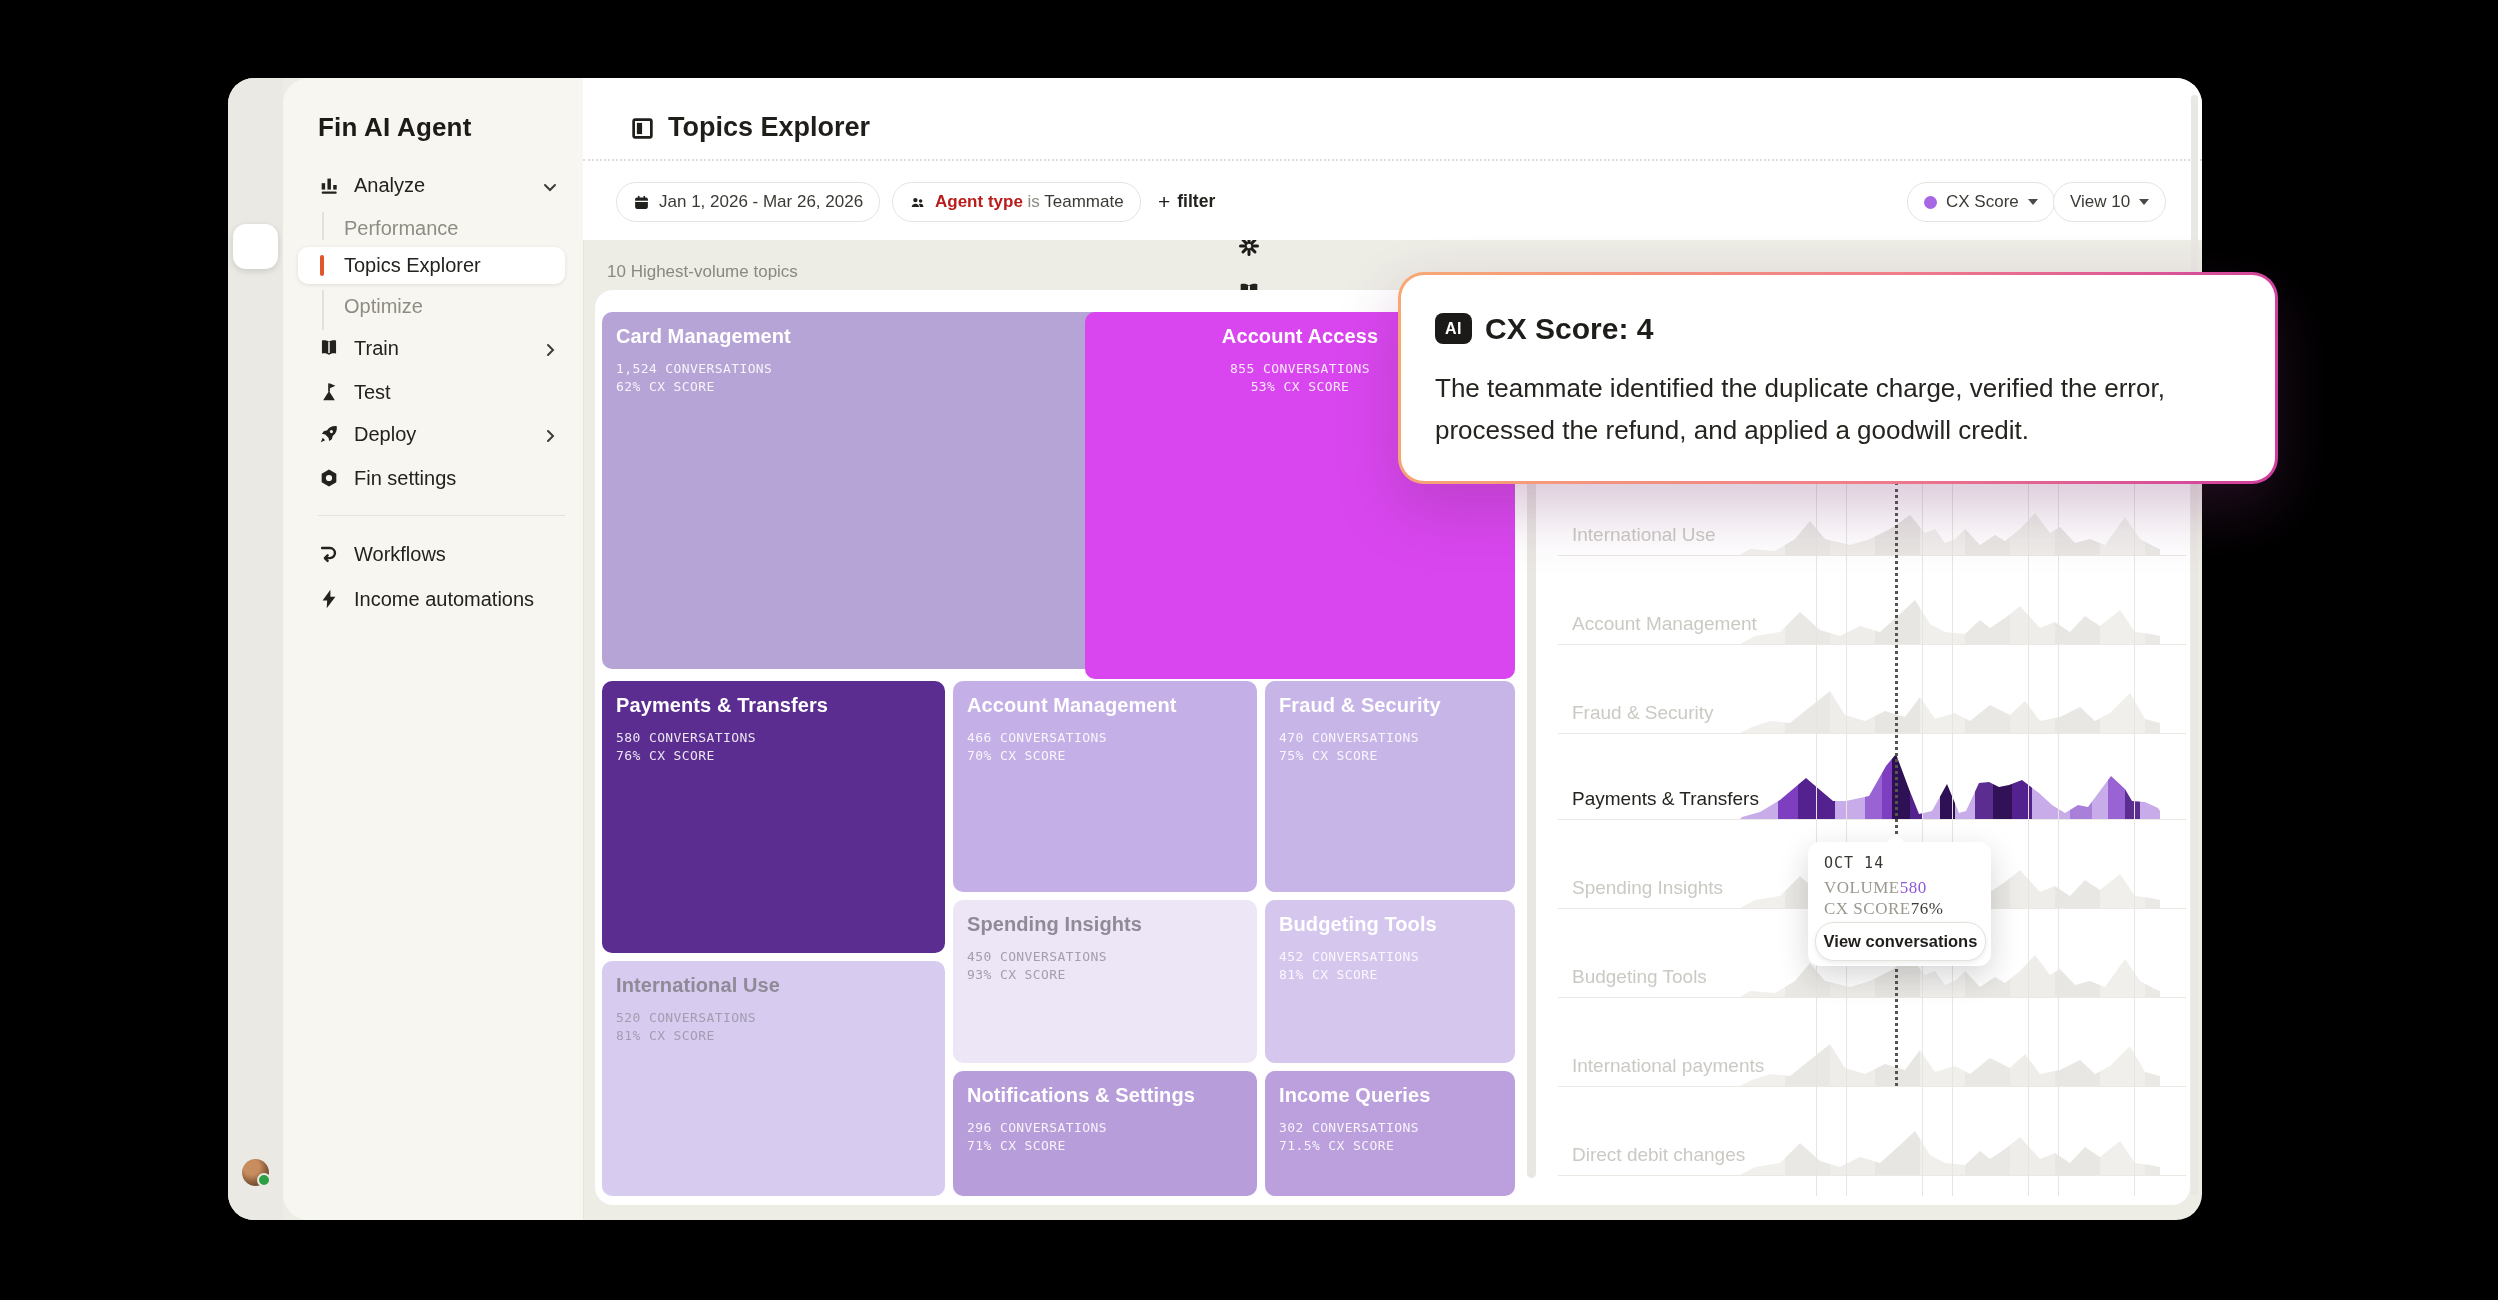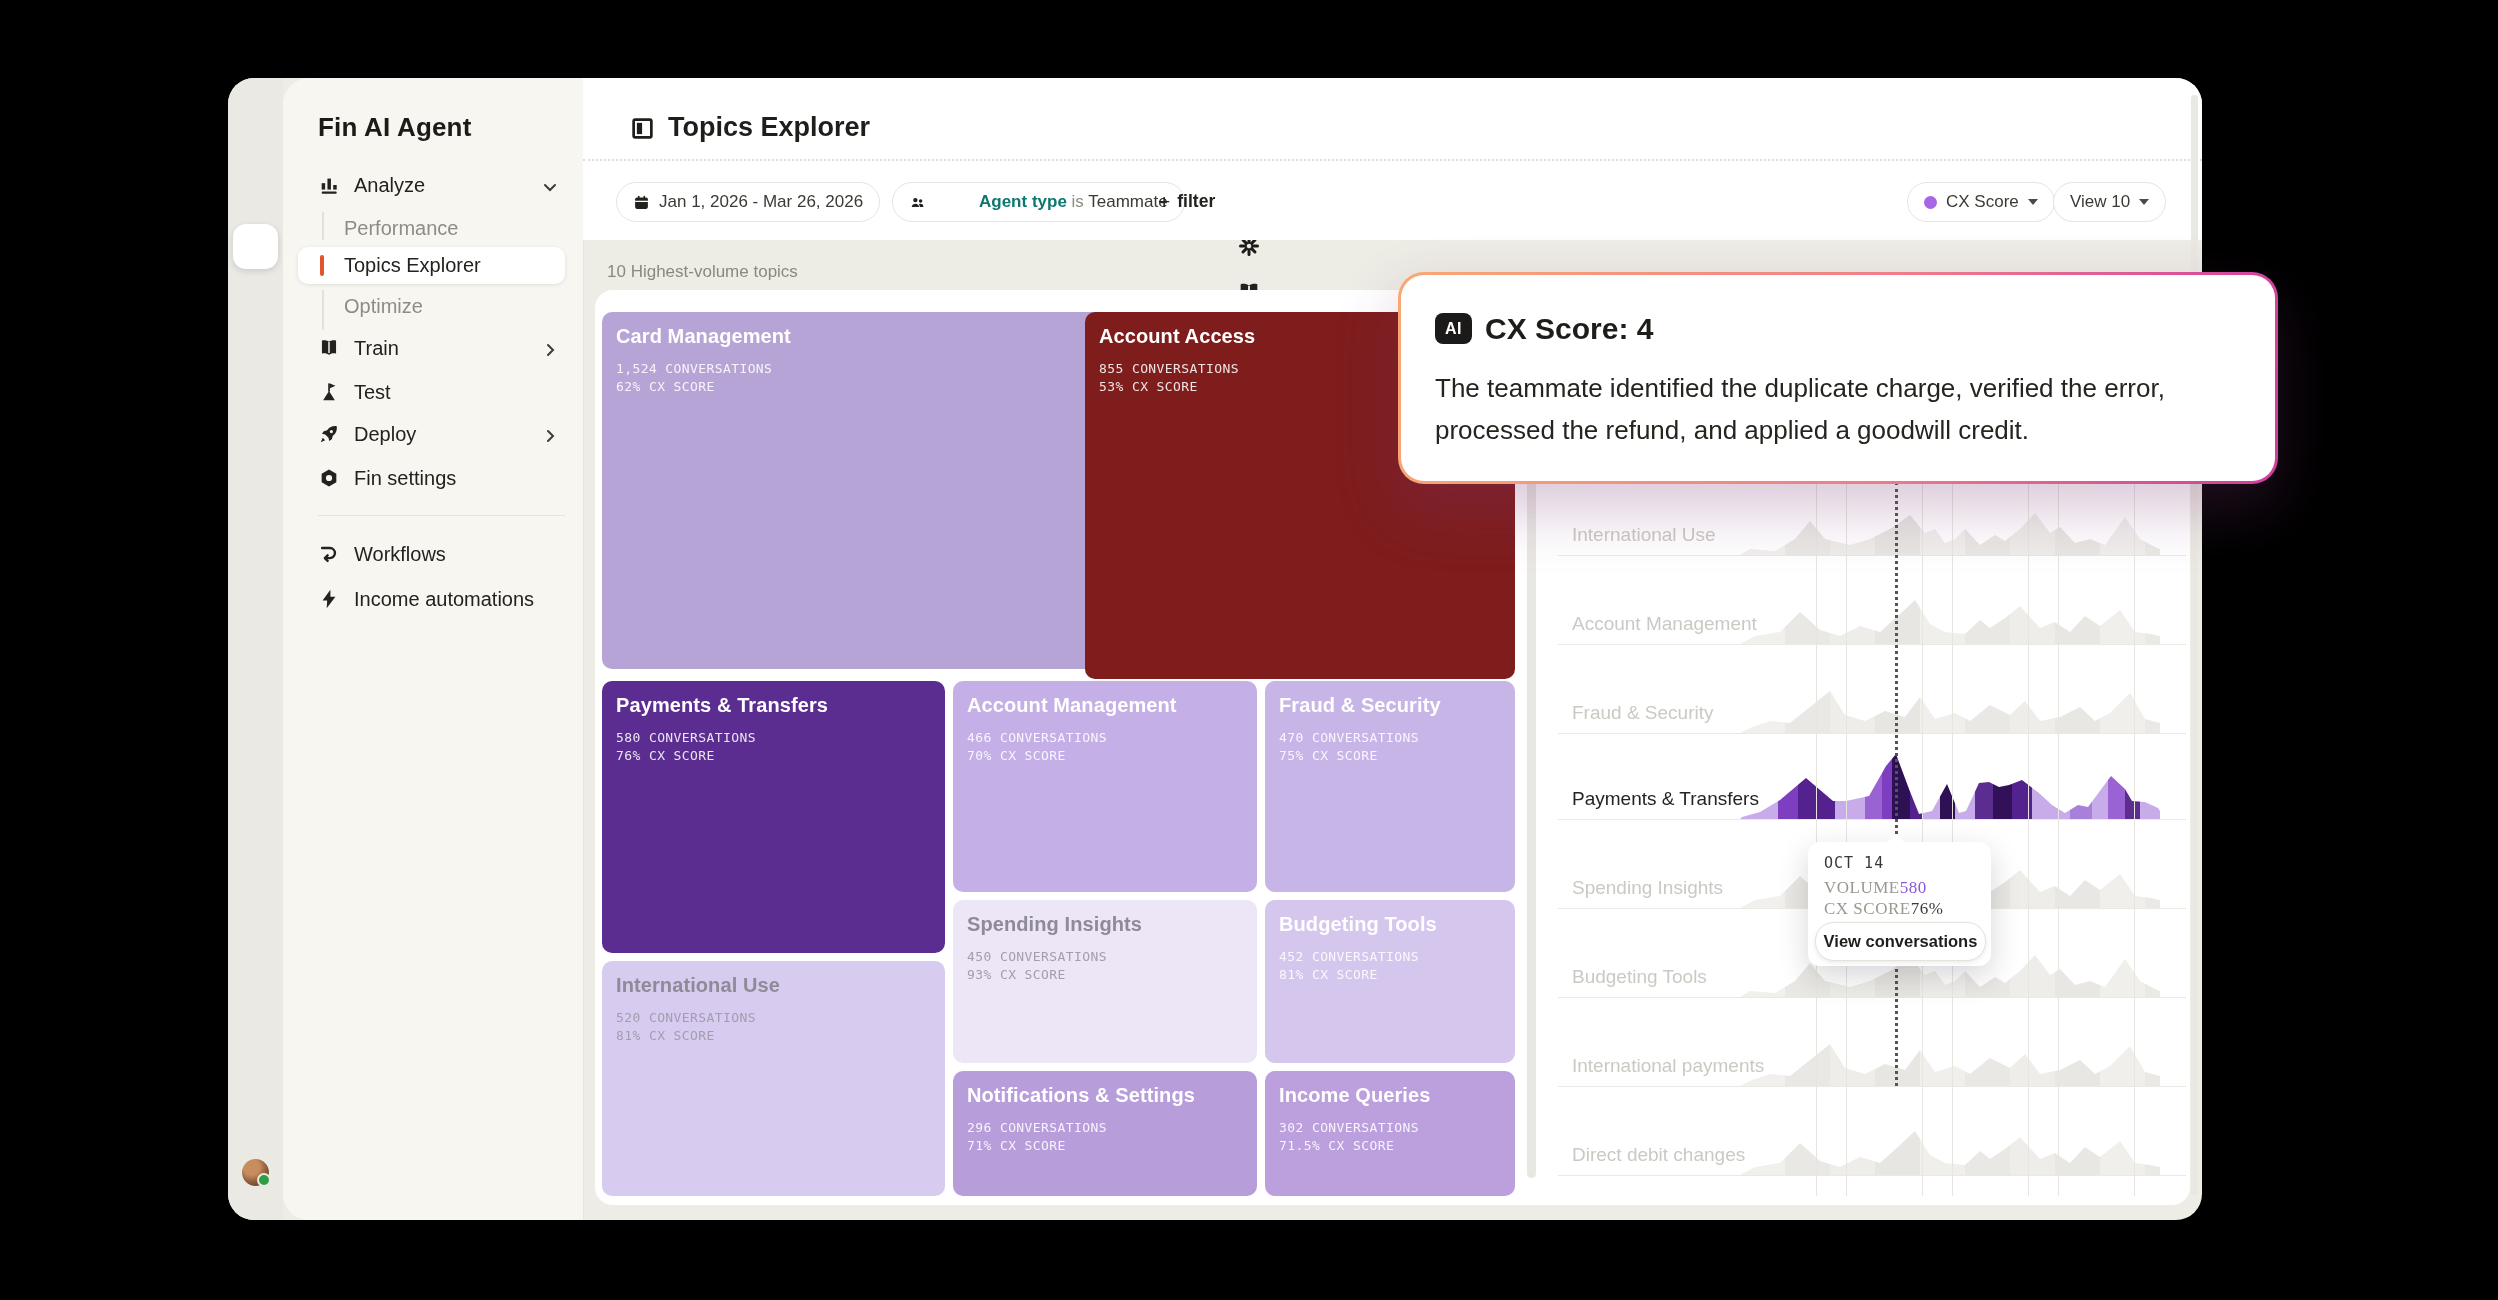--- a/index.html
+++ b/index.html
@@ -40,21 +40,21 @@
 
   
   .main-header{left:583px;top:78px;width:1619px;height:162px;background:#fff;border-radius:0 26px 0 0;}
   .dotted-div{left:583px;top:159px;width:1619px;border-top:2px dotted #dfddd6;}
   .page-title{left:668px;top:112px;font-size:27px;font-weight:700;color:#201e1a;}
   .title-icon{left:630px;top:116px;width:25px;height:25px;color:#23211d;}
   .pill{position:absolute;height:40px;border:1.5px solid #e6e4de;border-radius:21px;background:#fff;
         display:flex;align-items:center;gap:9px;padding:0 16px;box-sizing:border-box;
         font-size:17px;color:#3b3a34;white-space:nowrap;}
   .pill .ic{width:17px;height:17px;color:#23211d;flex:0 0 17px;}
-  .pill b{font-weight:700;color:#0f766e;margin-left:44px;}
+  .pill b{font-weight:700;color:#b91c1c;}
   .pill .muted{color:#8e8b82;}
   .plus-filter{position:absolute;display:flex;align-items:center;gap:7px;font-size:17.5px;font-weight:600;color:#23211d;}
   .plus-filter .plus{font-size:21px;font-weight:400;line-height:1;}
   .dot-purple{width:13px;height:13px;border-radius:50%;background:#a767e5;}
   .caret-down{width:0;height:0;border:5px solid transparent;border-top:6px solid #4c4a44;margin-top:5px;}
 
   .band-label{left:607px;top:262px;font-size:17px;color:#8b8880;}
 
   
   .content-card{left:595px;top:290px;width:1595px;height:915px;background:#fff;border-radius:18px;}
@@ -316,21 +316,21 @@
 
   <div class="abs band-label">10 Highest-volume topics</div>
 
   <div class="abs content-card"></div>
   <div id="treemap">
       <div class="tm-cell t-light" style="left: 602px; top: 312px; width: 515px; height: 357px; background: rgb(182, 164, 214);">
         <div class="tm-title">Card Management</div>
         <div class="tm-sub">1,524 CONVERSATIONS
 62% CX SCORE</div>
       </div>
-      <div class="tm-cell t-light" style="left: 1085px; top: 312px; width: 430px; height: 367px; background: #7f1d1d;">
+      <div class="tm-cell t-light" style="left: 1085px; top: 312px; width: 430px; height: 367px; background: #d946ef; text-align: center;">
         <div class="tm-title">Account Access</div>
         <div class="tm-sub">855 CONVERSATIONS
 53% CX SCORE</div>
       </div>
       <div class="tm-cell t-light" style="left: 602px; top: 681px; width: 343px; height: 272px; background: rgb(91, 45, 145);">
         <div class="tm-title">Payments &amp; Transfers</div>
         <div class="tm-sub">580 CONVERSATIONS
 76% CX SCORE</div>
       </div>
       <div class="tm-cell t-light" style="left: 953px; top: 681px; width: 304px; height: 211px; background: rgb(196, 176, 230);">

